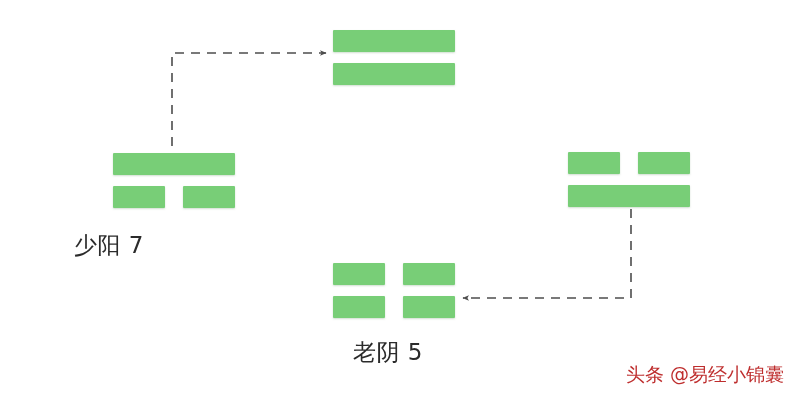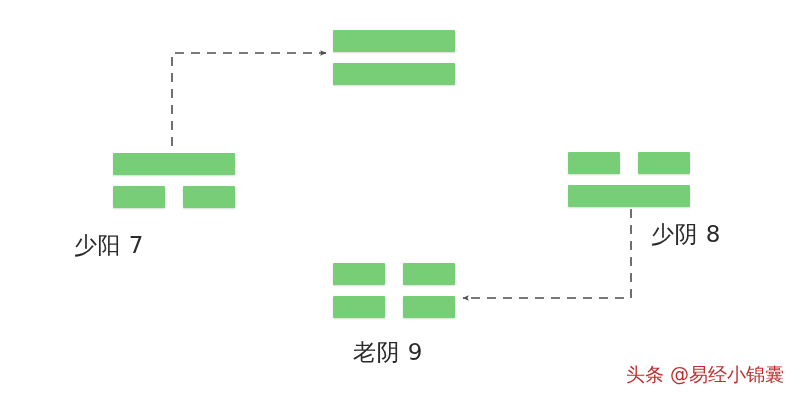--- a/index.html
+++ b/index.html
@@ -128,30 +128,29 @@
   <div class="sym" id="sym-shaoyin">
     <div class="bar-row">
       <div class="bar half-l"></div>
       <div class="bar half-r"></div>
     </div>
     <div class="gap"></div>
     <div class="bar-row">
       <div class="bar solid"></div>
     </div>
   </div>
-  <div class="label" id="lbl-shaoyin">少阴 8</div>
 
   <div class="sym" id="sym-laoyin">
     <div class="bar-row">
       <div class="bar half-l"></div>
       <div class="bar half-r"></div>
     </div>
     <div class="gap"></div>
     <div class="bar-row">
       <div class="bar half-l"></div>
       <div class="bar half-r"></div>
     </div>
   </div>
-  <div class="label" id="lbl-laoyin">老阴 9</div>
+  <div class="label" id="lbl-laoyin">老阴 5</div>
 
   <div class="watermark">头条 @易经小锦囊</div>
 
 </div>
 
 </body></html>

